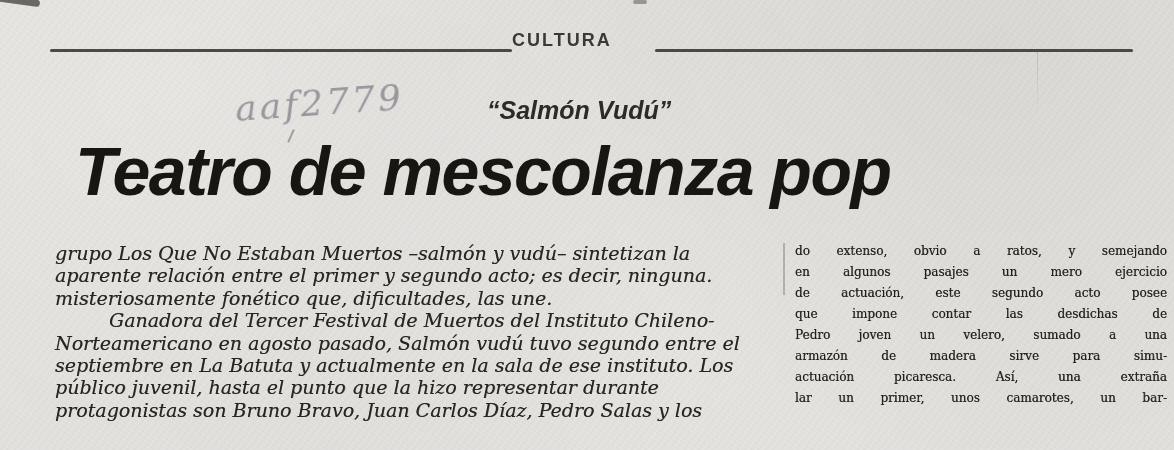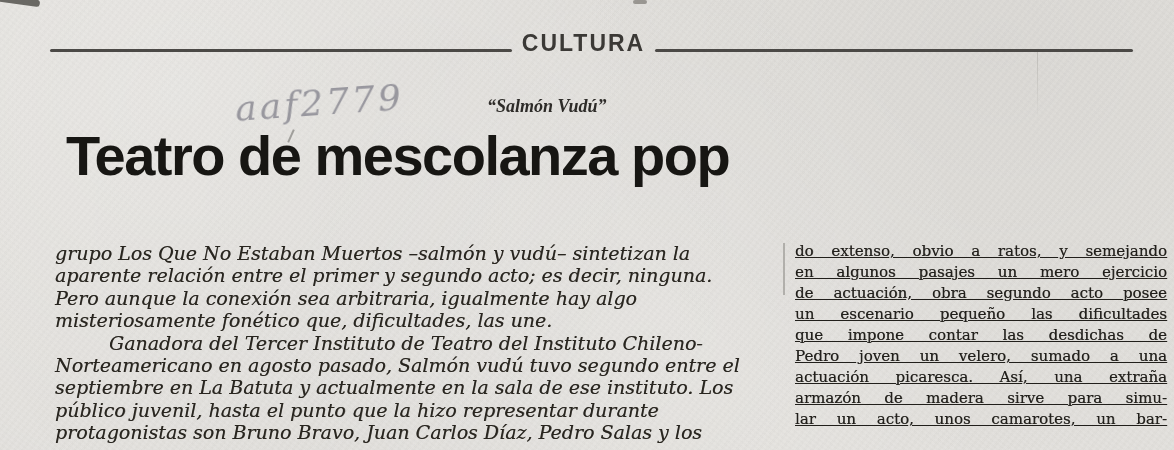--- a/index.html
+++ b/index.html
@@ -22,64 +22,63 @@
     background-image:
       repeating-linear-gradient(37deg, rgba(0,0,0,0.012) 0 2px, rgba(255,255,255,0.012) 2px 4px),
       repeating-linear-gradient(-53deg, rgba(0,0,0,0.01) 0 3px, rgba(255,255,255,0.015) 3px 6px);
   }
   
   .rule { position: absolute; height: 3px; background: #4b4946; border-radius: 2px; }
   .rule-left  { left: 50px;  top: 49px; width: 462px; }
   .rule-right { left: 655px; top: 49px; width: 478px; }
   .section-label {
     position: absolute; left: 512px; top: 30px; width: 143px;
-    text-align: center;
+    text-align: left;
     font-family: "Liberation Sans", sans-serif;
-    font-weight: bold; font-size: 23px; letter-spacing: 2px;
+    font-weight: bold; font-size: 18px; letter-spacing: 2px;
     color: #3b3936;
   }
   
   .handwritten {
     position: absolute; left: 235px; top: 82px;
     font-family: "DejaVu Serif", serif;
     font-style: italic; font-size: 36px; letter-spacing: 3px;
     color: #98979e;
     transform: rotate(-4deg);
     filter: blur(0.4px);
   }
   
   .kicker {
     position: absolute; left: 487px; top: 96px;
-    font-family: Liberation Serif, serif;
-    font-weight: bold; font-style: italic; font-size: 18px;
+    font-family: Liberation Sans, sans-serif;
+    font-weight: bold; font-style: italic; font-size: 25px;
     color: #2d2b28;
   }
   
   .headline {
     position: absolute; left: 66px; top: 128px; right: 10px;
-    margin: 0;
+    margin: 9px;
     font-family: "Liberation Sans", sans-serif;
-    font-weight: bold; 
-    font-size: 56px; line-height: 1; letter-spacing: -1.5px;
+    font-weight: bold; font-style: italic;
+    font-size: 68px; line-height: 1; letter-spacing: -1.5px;
     color: #171613;
     white-space: nowrap;
   }
   
   .col-left {
     position: absolute; left: 55px; top: 242px; width: 706px;
     font-style: italic; font-size: 19px; color: #28251f;
     text-shadow: 0.3px 0 0 rgba(40,37,31,0.55);
   }
   .col-left .ln { line-height: 22.4px; height: 22.4px; white-space: nowrap; }
   .col-left .ln.indent { padding-left: 54px; }
   .col-right {
     position: absolute; left: 795px; top: 241px; width: 372px;
-    font-size: 15px; color: #211f1b;
+    font-size: 12px; color: #211f1b;
     text-shadow: 0.35px 0 0 rgba(33,31,27,0.6);
-    text-decoration: underline;
   }
   .col-right .ln {
     line-height: 21px; height: 21px;
     text-align: justify; text-align-last: justify;
   }
   
   .artifact { position: absolute; pointer-events: none; }
   .nick-top-left { left: -6px; top: -3px; width: 46px; height: 7px;
     background: #54524e; transform: rotate(8deg); border-radius: 3px; opacity: .85; }
   .speck-top { left: 633px; top: 0px; width: 14px; height: 4px;
@@ -105,40 +104,38 @@
   <div class="handwritten">aaf2779</div>
 
   <div class="kicker">“Salmón Vudú”</div>
 
   <h1 class="headline">Teatro de mescolanza pop</h1>
 
   <div class="col-left">
 
       <div class="ln">grupo Los Que No Estaban Muertos –salmón y vudú– sintetizan la</div>
       <div class="ln">aparente relación entre el primer y segundo acto; es decir, ninguna.</div>
-      <div class="ln">Pero aunque la conexión sea arbitraria, igualmente hay algo</div>
       <div class="ln">misteriosamente fonético que, dificultades, las une.</div>
-      <div class="ln indent">Ganadora del Tercer Instituto de Teatro del Instituto Chileno-</div>
+      <div class="ln indent">Ganadora del Tercer Festival de Muertos del Instituto Chileno-</div>
       <div class="ln">Norteamericano en agosto pasado, Salmón vudú tuvo segundo entre el</div>
       <div class="ln">septiembre en La Batuta y actualmente en la sala de ese instituto. Los</div>
       <div class="ln">público juvenil, hasta el punto que la hizo representar durante</div>
       <div class="ln clipped">protagonistas son Bruno Bravo, Juan Carlos Díaz, Pedro Salas y los</div>
     </div>
 
   <div class="col-right">
 
   <div class="ln">do extenso, obvio a ratos, y semejando</div>
       <div class="ln">en algunos pasajes un mero ejercicio</div>
-      <div class="ln">de actuación, obra segundo acto posee</div>
-      <div class="ln">un escenario pequeño las dificultades</div>
+      <div class="ln">de actuación, este segundo acto posee</div>
       <div class="ln">que impone contar las desdichas de</div>
       <div class="ln">Pedro joven un velero, sumado a una</div>
+      <div class="ln">armazón de madera sirve para simu-</div>
       <div class="ln">actuación picaresca. Así, una extraña</div>
-      <div class="ln">armazón de madera sirve para simu-</div>
-      <div class="ln">lar un acto, unos camarotes, un bar-</div>
+      <div class="ln">lar un primer, unos camarotes, un bar-</div>
     </div>
 
   <div class="artifact nick-top-left"></div>
   <div class="artifact speck-top"></div>
   <div class="artifact pencil-tick"></div>
   <div class="artifact crease-right"></div>
   <div class="artifact divider-remnant"></div>
 
 </div>
 

